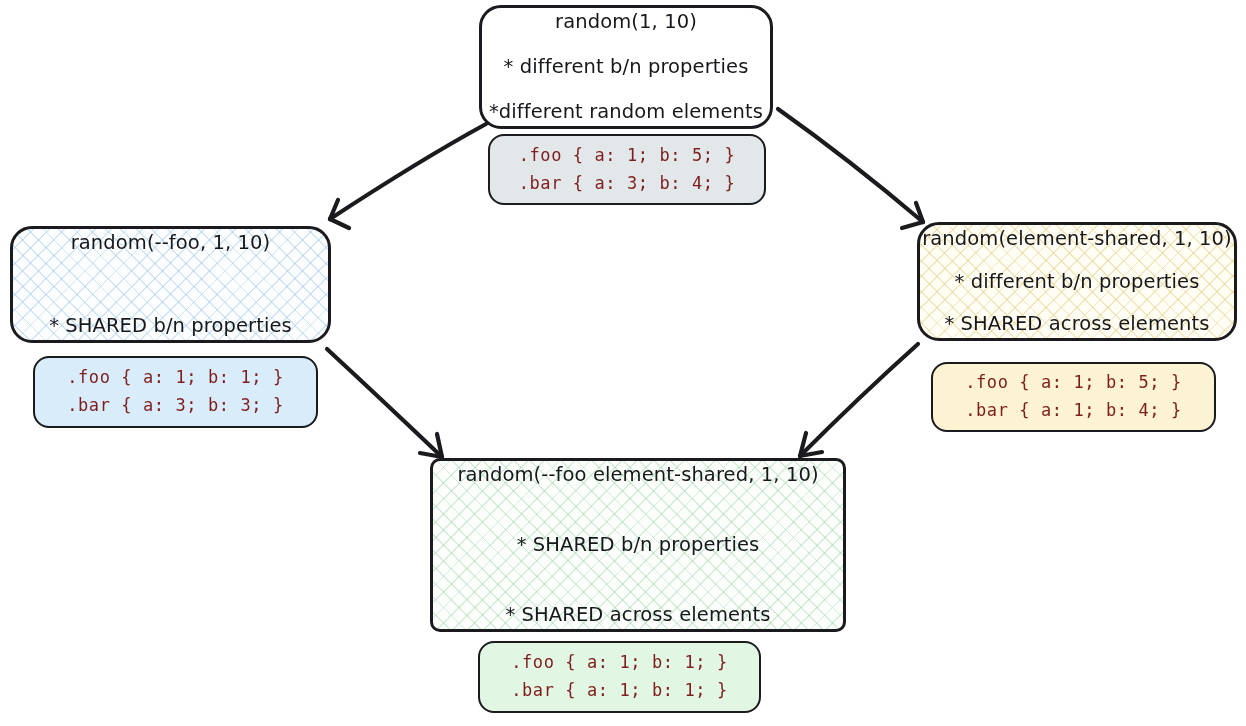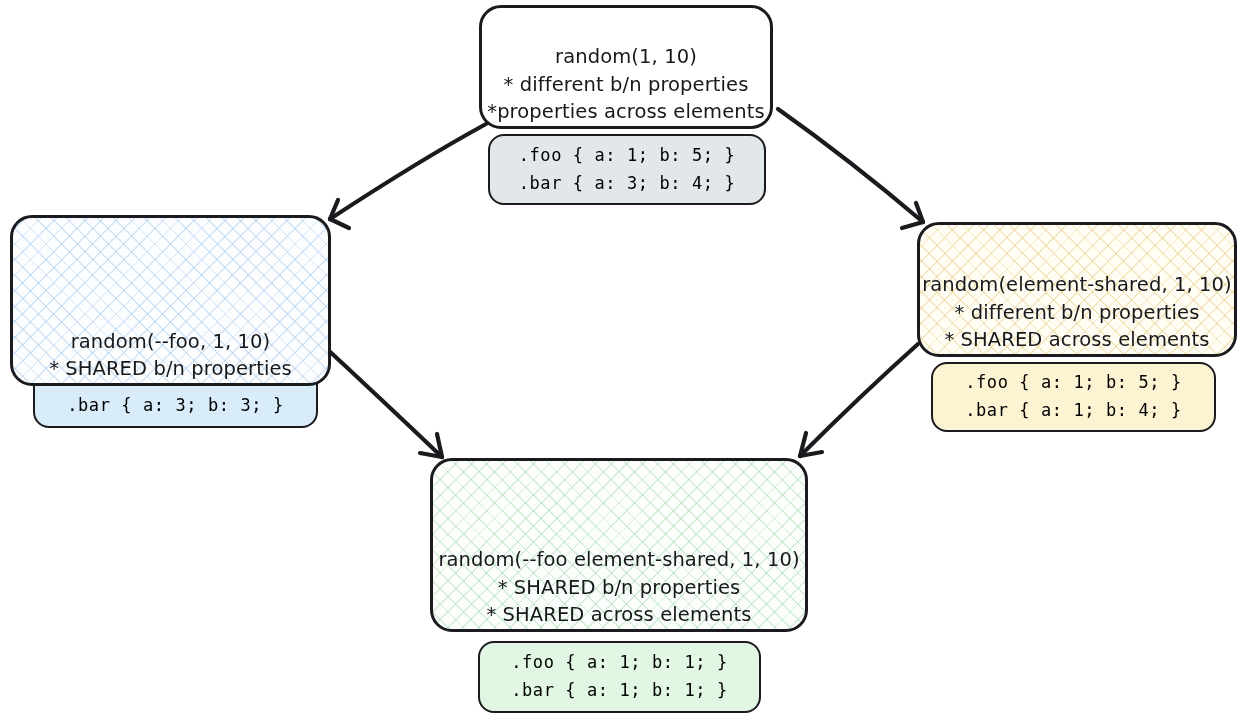--- a/index.html
+++ b/index.html
@@ -25,21 +25,21 @@
   }
 
   .node {
     position: absolute;
     box-sizing: border-box;
     border: 3px solid #1b1b1f;
     border-radius: 22px;
     display: flex;
     flex-direction: column;
     align-items: center;
-    justify-content: flex-end;
+    justify-content: space-between;
     z-index: 3;
   }
   .node-text {
     white-space: pre;
     text-align: center;
     color: #17181b;
     font-family: "DejaVu Sans", sans-serif;
     font-size: 19.5px;
     line-height: 1.42;
     letter-spacing: 0.1px;
@@ -52,21 +52,21 @@
     border-radius: 16px;
     display: flex;
     flex-direction: column;
     align-items: center;
     justify-content: center;
     z-index: 2;
   }
   .code-text {
     white-space: pre;
     text-align: center;
-    color: #000000;
+    color: #7f1d1d;
     font-family: "DejaVu Sans Mono", monospace;
     font-size: 17px;
     line-height: 1.62;
     letter-spacing: 0.6px;
   }
 
   
   .fill-plain   { background-color: #ffffff; }
 
   .fill-blue {
@@ -124,50 +124,50 @@
         <path d="M 918 344 Q 860 396 800 456"></path>
         <path d="M 800 456 L 822 452"></path>
         <path d="M 800 456 L 806 433"></path>
       </g>
     </g>
   </svg>
 
   <div class="node fill-plain" style="left:479px; top:5px; width:294px; height:124px;">
     <div class="node-text">random(1, 10)</div>
     <div class="node-text">* different b/n properties</div>
-    <div class="node-text">*properties across elements</div>
+    <div class="node-text">*different random elements</div>
   </div>
 
   <div class="codebox code-gray" style="left:488px; top:134px; width:278px; height:71px;">
     <div class="code-text">.foo { a: 1; b: 5; }</div>
     <div class="code-text">.bar { a: 3; b: 4; }</div>
   </div>
 
-  <div class="node fill-blue" style="left:10px; top:215px; width:321px; height:171px;">
+  <div class="node fill-blue" style="left:10px; top:226px; width:321px; height:117px;">
     <div class="node-text">random(--foo, 1, 10)</div>
     <div class="node-text">* SHARED b/n properties</div>
   </div>
 
   <div class="codebox code-blue" style="left:33px; top:356px; width:285px; height:72px;">
     <div class="code-text">.foo { a: 1; b: 1; }</div>
     <div class="code-text">.bar { a: 3; b: 3; }</div>
   </div>
 
-  <div class="node fill-yellow" style="left:917px; top:222px; width:320px; height:135px;">
+  <div class="node fill-yellow" style="left:917px; top:222px; width:320px; height:119px;">
     <div class="node-text">random(element-shared, 1, 10)</div>
     <div class="node-text">* different b/n properties</div>
     <div class="node-text">* SHARED across elements</div>
   </div>
 
   <div class="codebox code-yellow" style="left:931px; top:362px; width:285px; height:70px;">
     <div class="code-text">.foo { a: 1; b: 5; }</div>
     <div class="code-text">.bar { a: 1; b: 4; }</div>
   </div>
 
-  <div class="node fill-green" style="left:430px; top:458px; width:378px; height:174px;">
+  <div class="node fill-green" style="left:430px; top:458px; width:416px; height:174px;border-radius:10px;">
     <div class="node-text">random(--foo element-shared, 1, 10)</div>
     <div class="node-text">* SHARED b/n properties</div>
     <div class="node-text">* SHARED across elements</div>
   </div>
 
   <div class="codebox code-green" style="left:478px; top:641px; width:283px; height:72px;">
     <div class="code-text">.foo { a: 1; b: 1; }</div>
     <div class="code-text">.bar { a: 1; b: 1; }</div>
   </div>
 

